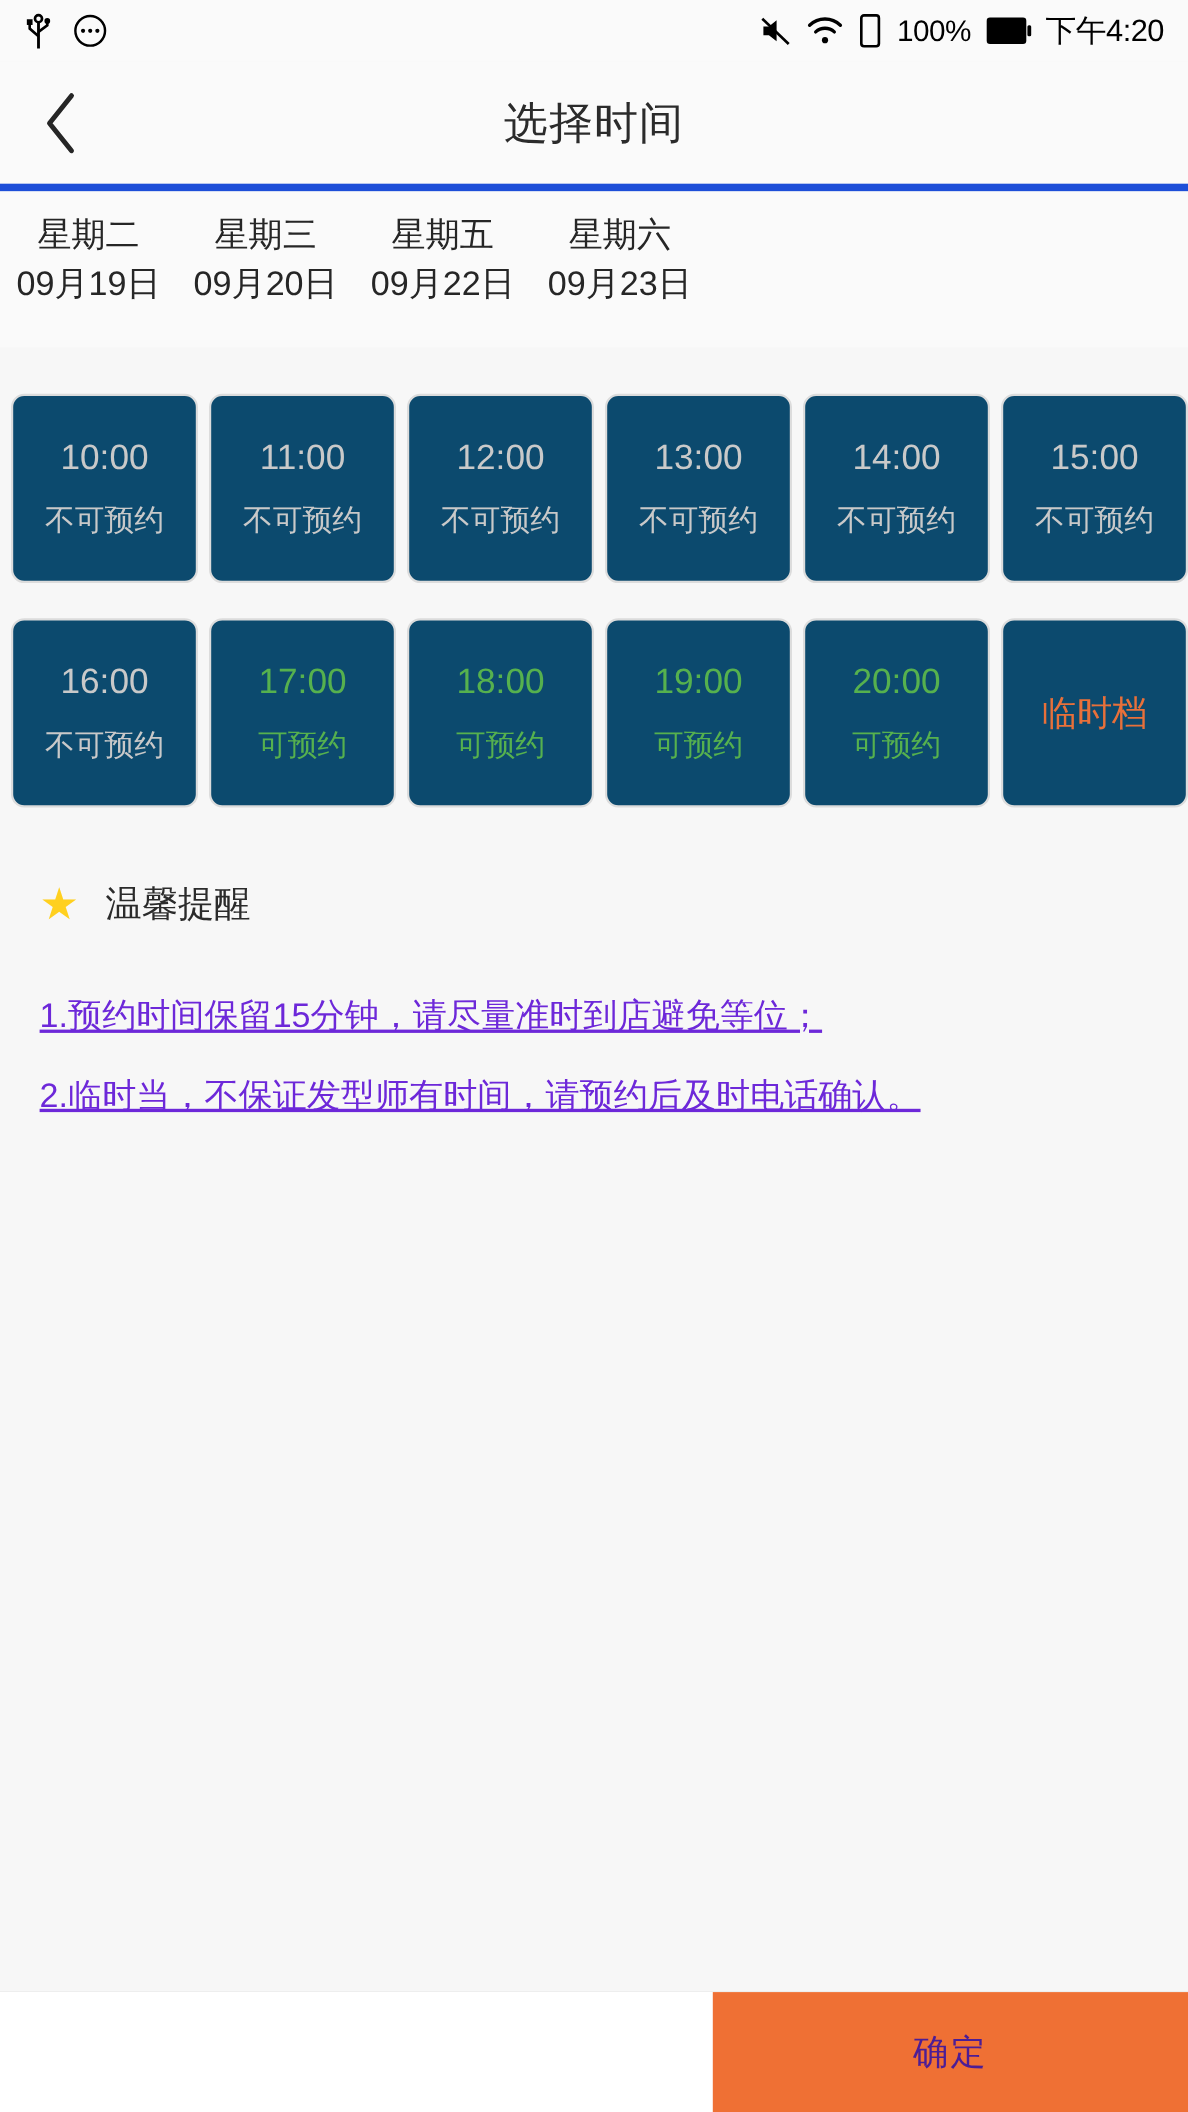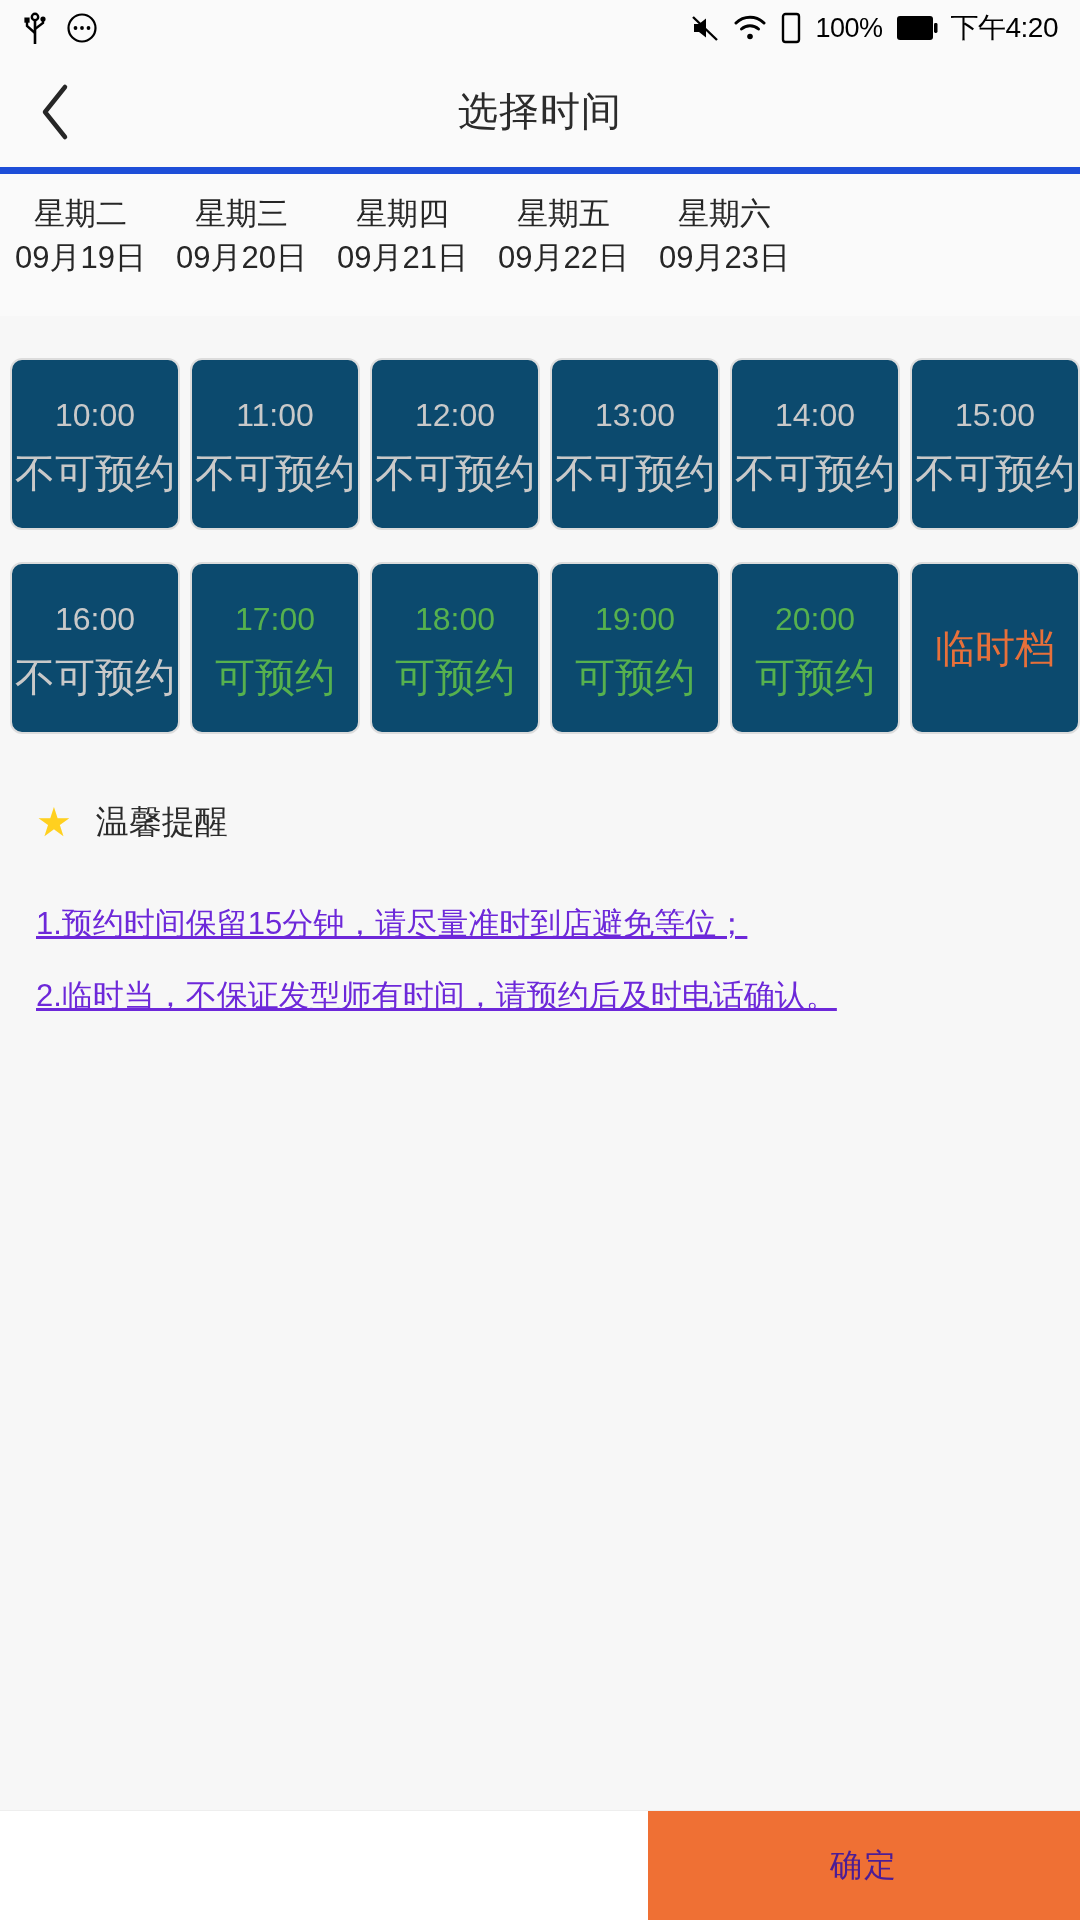--- a/index.html
+++ b/index.html
@@ -112,34 +112,34 @@
     flex-direction: column;
     align-items: center;
     justify-content: center;
     gap: 26px;
   }
   .slot .s-time {
     font-size: 32px;
     line-height: 32px;
   }
   .slot .s-state {
-    font-size: 40px;
+    font-size: 27px;
     line-height: 32px;
   }
   .slot.disabled { color: #c9c9c9; }
   .slot.disabled .s-time,
   .slot.disabled .s-state { color: #c9c9c9; }
   .slot.available .s-time,
   .slot.available .s-state { color: #56b14e; }
   .slot.temp {
     justify-content: center;
   }
   .slot.temp .s-state {
     color: #e8703a;
-    font-size: 40px;
+    font-size: 32px;
   }
 
   
   .notice {
     padding: 20px 0 0 36px;
   }
   .notice-head {
     display: flex;
     align-items: center;
     gap: 24px;
@@ -264,24 +264,20 @@
     <div class="tab">
       <div class="tab-day">星期二</div>
       <div class="tab-date">09月19日</div>
     </div>
 
     <div class="tab">
       <div class="tab-day">星期三</div>
       <div class="tab-date">09月20日</div>
     </div>
 
-    <div class="tab">
-      <div class="tab-day">星期四</div>
-      <div class="tab-date">09月21日</div>
-    </div>
 
     <div class="tab">
       <div class="tab-day">星期五</div>
       <div class="tab-date">09月22日</div>
     </div>
 
     <div class="tab">
       <div class="tab-day">星期六</div>
       <div class="tab-date">09月23日</div>
     </div>

